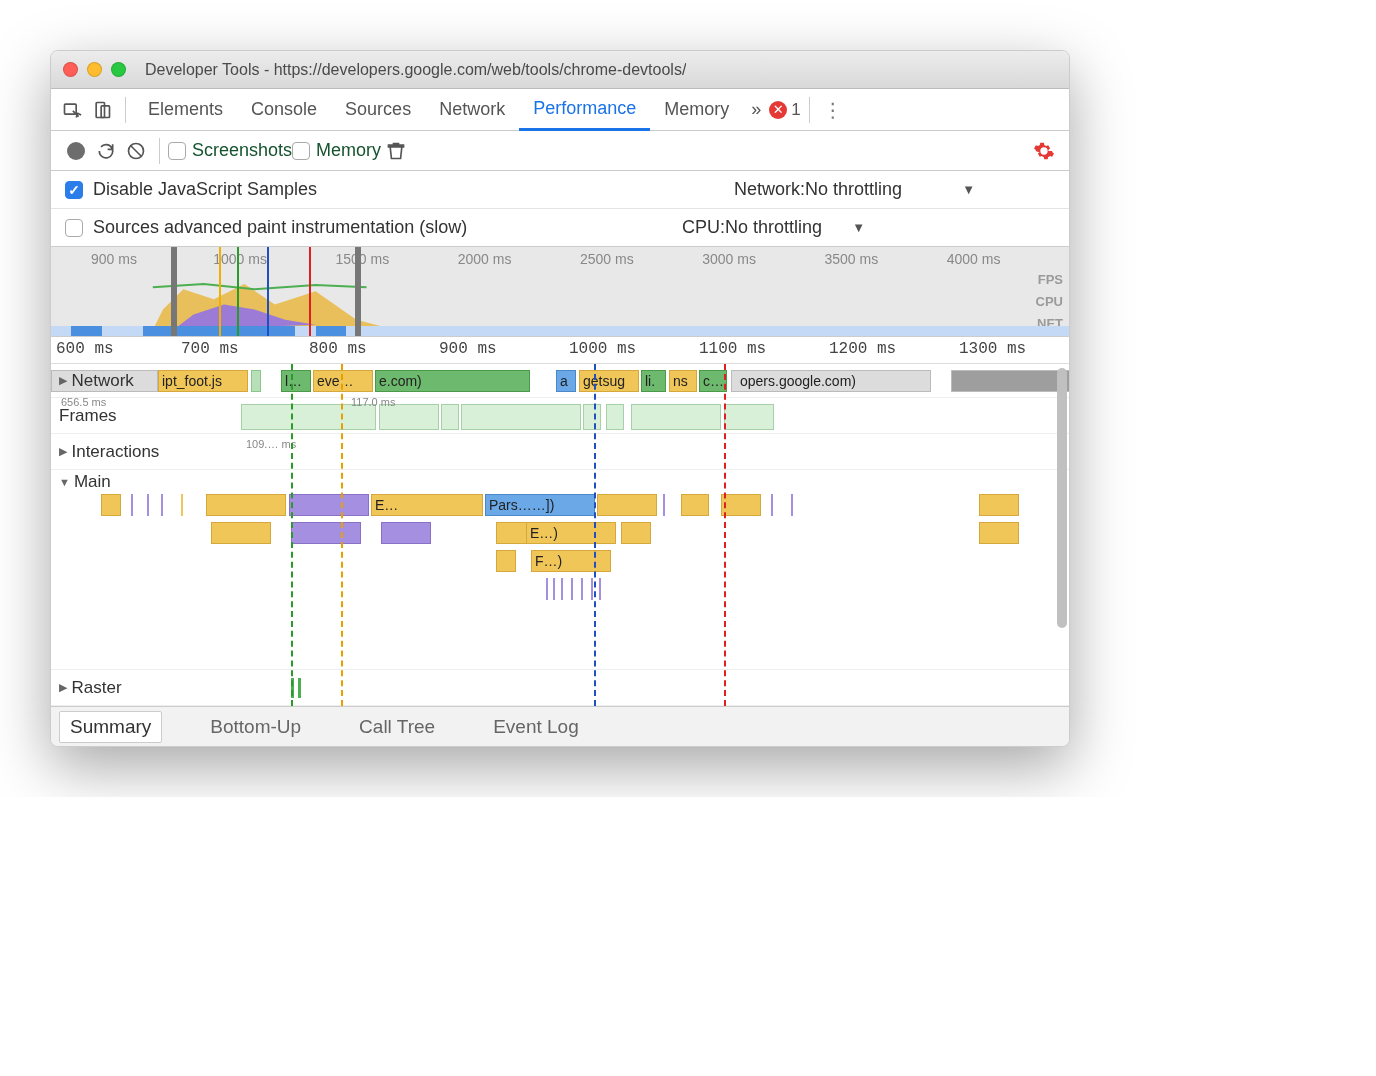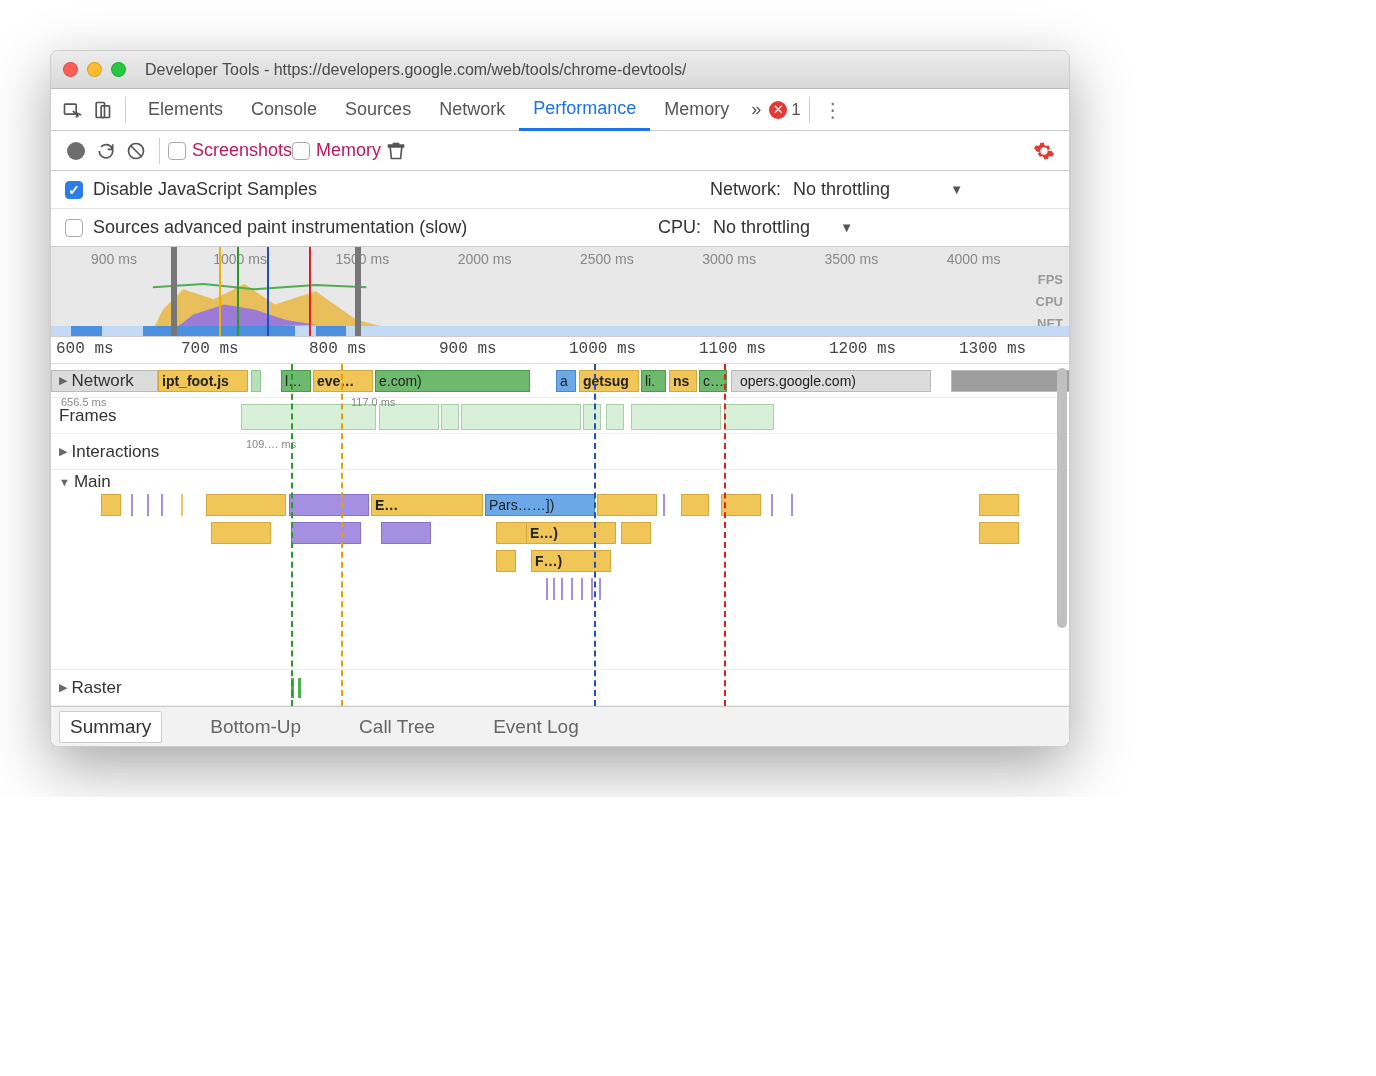--- a/index.html
+++ b/index.html
@@ -9,26 +9,26 @@
 .dot { width: 15px; height: 15px; border-radius: 50%; border: 0.5px solid rgba(0,0,0,0.15); }
 .red { background: #ff5f57; } .yellow { background: #febc2e; } .green { background: #28c840; }
 .title { margin-left: 10px; font-size: 16px; color: #4a4a4a; white-space: nowrap; overflow: hidden; }
 .tabs { height: 42px; border-bottom: 1px solid #ccc; display: flex; align-items: center; padding: 0 6px; gap: 0; font-size: 18px; color: #555; }
 .tab { padding: 0 14px; height: 42px; display: flex; align-items: center; cursor: pointer; white-space: nowrap; }
 .tab.active { color: #1a73e8; border-bottom: 3px solid #1a73e8; }
 .iconbtn { width: 30px; height: 30px; display: flex; align-items: center; justify-content: center; cursor: pointer; color: #555; }
 .divider { width: 1px; height: 26px; background: #ccc; margin: 0 8px; }
 .errbadge { display: flex; align-items: center; gap: 4px; color: #555; font-size: 17px; }
 .errcircle { width: 18px; height: 18px; border-radius: 50%; background: #e53935; color: #fff; font-size: 13px; display: flex; align-items: center; justify-content: center; }
-.toolbar { height: 40px; border-bottom: 1px solid #ccc; display: flex; align-items: center; padding: 0 10px; gap: 0; font-size: 18px; color: #be185d; }
+.toolbar { height: 40px; border-bottom: 1px solid #ccc; display: flex; align-items: center; padding: 0 10px; gap: 0; font-size: 18px; color: #14532d; }
 .reccircle { width: 18px; height: 18px; border-radius: 50%; background: #6d6d6d; }
 .cbx { width: 18px; height: 18px; border: 1.5px solid #aaa; border-radius: 4px; display: inline-flex; align-items: center; justify-content: center; flex-shrink: 0; }
 .cbx.checked { background: #2b7de9; border-color: #2b7de9; }
 .cbx.checked::after { content: "✓"; color: #fff; font-size: 14px; font-weight: bold; }
-.optrow { padding: 8px 14px; display: flex; gap: 12px; font-size: 18px; color: #333; border-bottom: 1px solid #e5e5e5; }
+.optrow { padding: 8px 14px; display: flex; gap: 0; font-size: 18px; color: #333; border-bottom: 1px solid #e5e5e5; }
 .sel { display: flex; align-items: center; gap: 8px; color: #333; }
 .caret { font-size: 13px; color: #555; }
 .overview { position: relative; height: 90px; background: #e8e8e8; border-bottom: 1px solid #ccc; }
 .ov-ticks { display: flex; font-size: 14px; color: #888; padding-top: 4px; padding-left: 40px; }
 .ov-ticks span { flex: 1; }
 .ov-labels { position: absolute; right: 6px; top: 22px; font-size: 13px; color: #9a9a9a; font-weight: bold; line-height: 22px; text-align: right; }
 .ov-handle { position: absolute; top: 0; bottom: 0; background: rgba(255,255,255,0.0); border-left: 6px solid #777; border-right: 6px solid #777; }
 .netstrip { position: absolute; bottom: 0; left: 0; right: 0; height: 10px; background: #c4d9f5; }
 .netstrip .seg { position: absolute; bottom: 0; height: 10px; background: #4a8fe0; }
 .cpuarea { position: absolute; top: 32px; left: 0; right: 0; bottom: 10px; }
@@ -40,21 +40,21 @@
 .trk-header { position: absolute; left: 0; top: 0; bottom: 0; padding: 4px 8px; display: flex; align-items: center; gap: 4px; z-index: 5; pointer-events: none; }
 .disclosure { font-size: 11px; color: #666; }
 .network-trk { height: 34px; }
 .frames-trk { height: 36px; }
 .inter-trk { height: 36px; }
 .main-trk { height: 200px; }
 .raster-trk { height: 36px; }
 .bar { position: absolute; height: 22px; font-size: 14px; color: #222; overflow: hidden; padding: 2px 3px; white-space: nowrap; }
 .bar.green { background: #6db96d; border: 0.5px solid #4a9a4a; }
 .bar.lgreen { background: #b8e0b8; border: 0.5px solid #8ac88a; }
-.bar.yellow { background: #f0c659; border: 0.5px solid #d4a83a; font-weight: bold; }
+.bar.yellow { background: #f0c659; border: 0.5px solid #d4a83a; }
 .bar.blue { background: #6aa8e8; border: 0.5px solid #4a88c8; }
 .bar.gray { background: #dcdcdc; border: 0.5px solid #bbb; }
 .bar.purple { background: #a58fe0; border: 0.5px solid #8a70c8; }
 .frame-box { position: absolute; top: 6px; height: 26px; background: #d8f0d8; border: 1px solid #a8d0a8; }
 .frame-label { position: absolute; top: -2px; font-size: 11px; color: #888; }
 .vline { position: absolute; top: 0; bottom: 0; width: 0; border-left: 2px dashed; z-index: 3; }
 .flame { position: absolute; left: 0; right: 0; top: 24px; }
 .flame .row { position: relative; height: 28px; }
 .bottom-tabs { height: 40px; border-top: 1px solid #ccc; background: #f2f2f2; display: flex; align-items: center; padding: 0 8px; gap: 38px; font-size: 19px; color: #666; }
 .btab { padding: 4px 10px; cursor: pointer; border-radius: 2px; }

